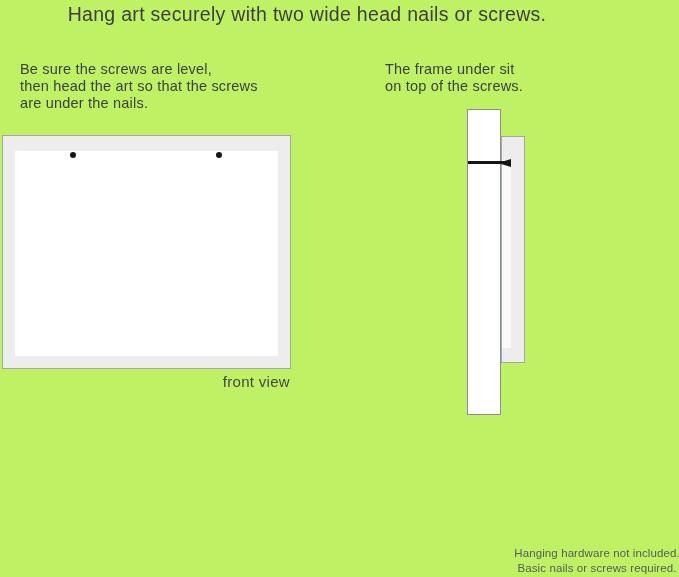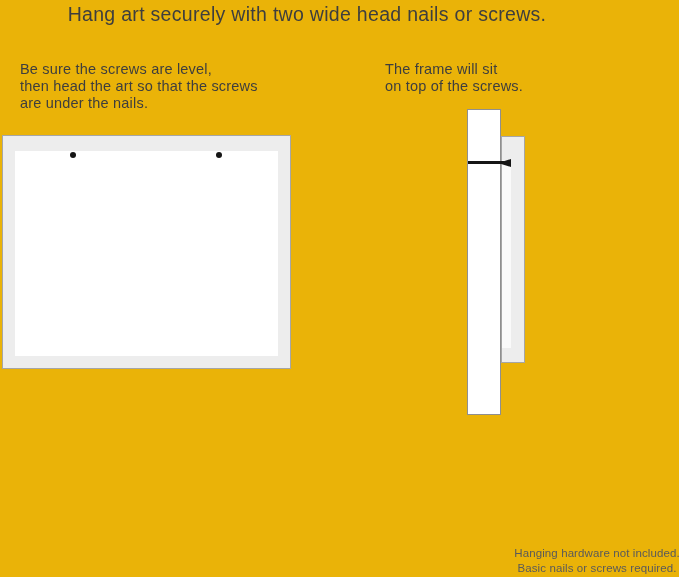--- a/index.html
+++ b/index.html
@@ -10,21 +10,21 @@
     --side-mat:#fafafa;
     --nail:#151515;
     --text-dark:#3e3e3e;
     --label-text:#474747;
     --footer-text:#5a5a5a;
   }
   html,body{margin:0;padding:0;background:#fff;}
   .page{
     position:relative;
     width:679px;height:577px;
-    background:#eab308;
+    background:#bef264;
     overflow:hidden;
     font-family:"Liberation Sans","DejaVu Sans",sans-serif;
     -webkit-font-smoothing:antialiased;
   }
   .title{
     position:absolute;left:0;top:3px;width:614px;
     text-align:center;
     font-size:19.5px;letter-spacing:0.3px;
     color:var(--text-dark);
   }
@@ -108,29 +108,30 @@
 
   <div class="title">Hang art securely with two wide head nails or screws.</div>
 
   <div class="instructions front-instructions">
     <div>Be sure the screws are level,</div>
     <div>then head the art so that the screws</div>
     <div>are under the nails.</div>
   </div>
 
   <div class="instructions side-instructions">
-    <div>The frame will sit</div>
+    <div>The frame under sit</div>
     <div>on top of the screws.</div>
   </div>
 
   <div class="front-frame">
     <div class="front-mat"></div>
     <div class="nail-dot left"></div>
     <div class="nail-dot right"></div>
   </div>
+  <div class="view-label front-label">front view</div>
 
   <div class="side-frame"></div>
   <div class="side-mat"></div>
   <div class="side-wall"></div>
   <div class="nail-shaft"></div>
   <div class="nail-head"></div>
 
   <div class="footer-notes">
     <div>Hanging hardware not included.</div>
     <div>Basic nails or screws required.</div>

